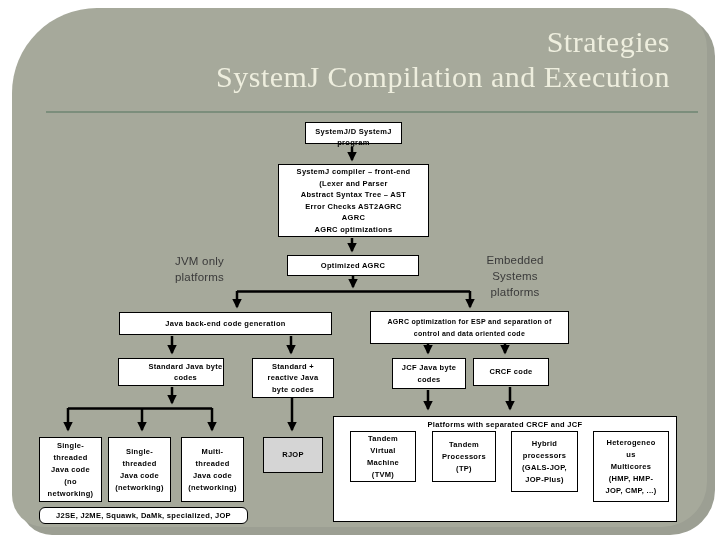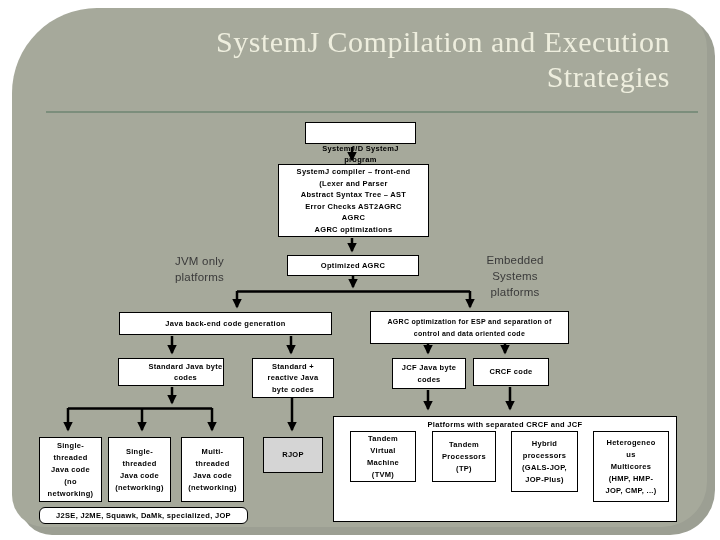--- a/index.html
+++ b/index.html
@@ -18,21 +18,21 @@
   .box{position:absolute;z-index:2;background:#ffffff;border:1.5px solid #000000;
         box-sizing:border-box;display:flex;align-items:center;justify-content:center;
         text-align:center;font-size:7.5px;font-weight:bold;line-height:11.5px;
         letter-spacing:0.3px;color:#000;white-space:pre-line;overflow:visible;}
   .gray{background:#d5d5d5;}
   .label{position:absolute;z-index:2;text-align:center;font-size:11.5px;
         line-height:16px;color:#3a3a3a;white-space:pre-line;letter-spacing:0.2px;}
   .grouptitle{position:absolute;z-index:3;text-align:center;font-size:7.5px;
         font-weight:bold;letter-spacing:0.3px;color:#000;}
   
-  #b-program{left:305px;top:122px;width:111px;height:22px;line-height:11px;align-items:flex-start;padding-top:20px;}
+  #b-program{left:305px;top:122px;width:97px;height:22px;line-height:11px;align-items:flex-start;padding-top:3px;}
   #b-compiler{left:278px;top:164px;width:151px;height:73px;}
   #b-optimized{left:287px;top:255px;width:132px;height:21px;}
   #l-jvm{left:152px;top:253px;width:95px;}
   #l-embedded{left:465px;top:252px;width:100px;}
   #b-javaback{left:119px;top:312px;width:213px;height:23px;}
   #b-agrcesp{left:370px;top:311px;width:199px;height:33px;font-size:7px;}
   #b-stdjava{left:118px;top:358px;width:106px;height:28px;padding-left:29px;}
   #b-stdreactive{left:252px;top:358px;width:82px;height:40px;}
   #b-jcf{left:392px;top:358px;width:74px;height:31px;}
   #b-crcf{left:473px;top:358px;width:76px;height:28px;}
@@ -49,22 +49,22 @@
   #b-vmlist{left:39px;top:507px;width:209px;height:17px;border-radius:6px;}
 </style>
 </head>
 <body>
 
 <div id="page">
 
   <div id="slide-bg"></div>
 
   <div id="slide-title">
+    <span>Strategies</span>
     <span>SystemJ Compilation and Execution</span>
-    <span>Strategies</span>
   </div>
 
   <div id="title-sep"></div>
 
   <svg id="arrows" width="720" height="540" viewBox="0 0 720 540">
     <defs>
       <marker id="ah" markerWidth="10" markerHeight="10" refX="8.5" refY="5" orient="auto" markerUnits="userSpaceOnUse">
         <path d="M0,0 L10,5 L0,10 Z" fill="#000"></path>
       </marker>
     </defs>

